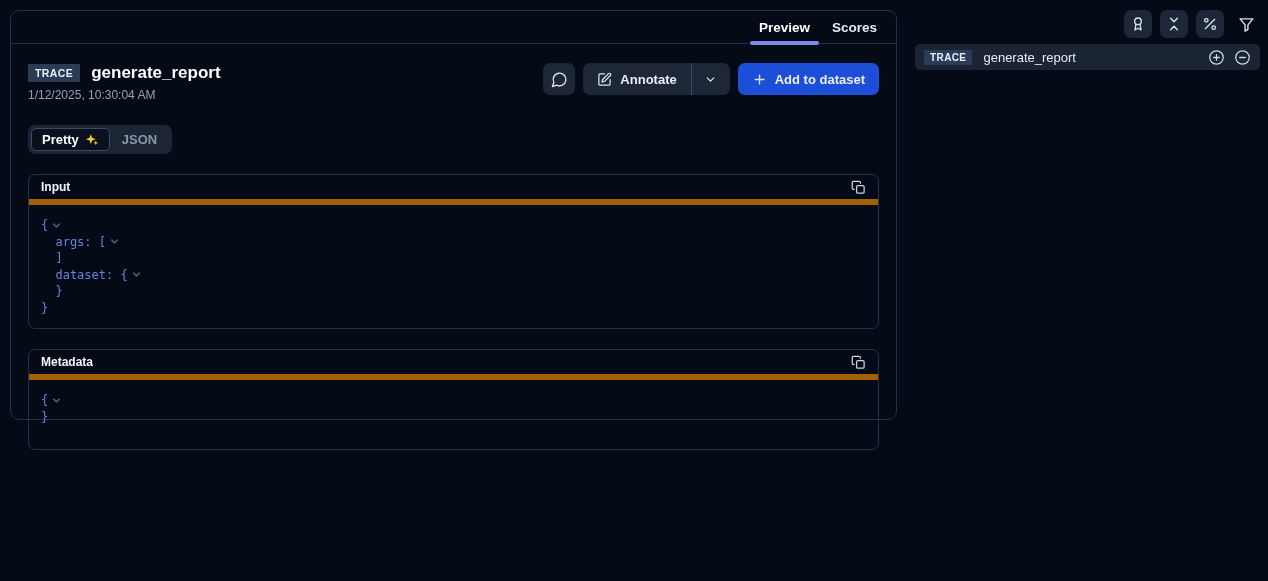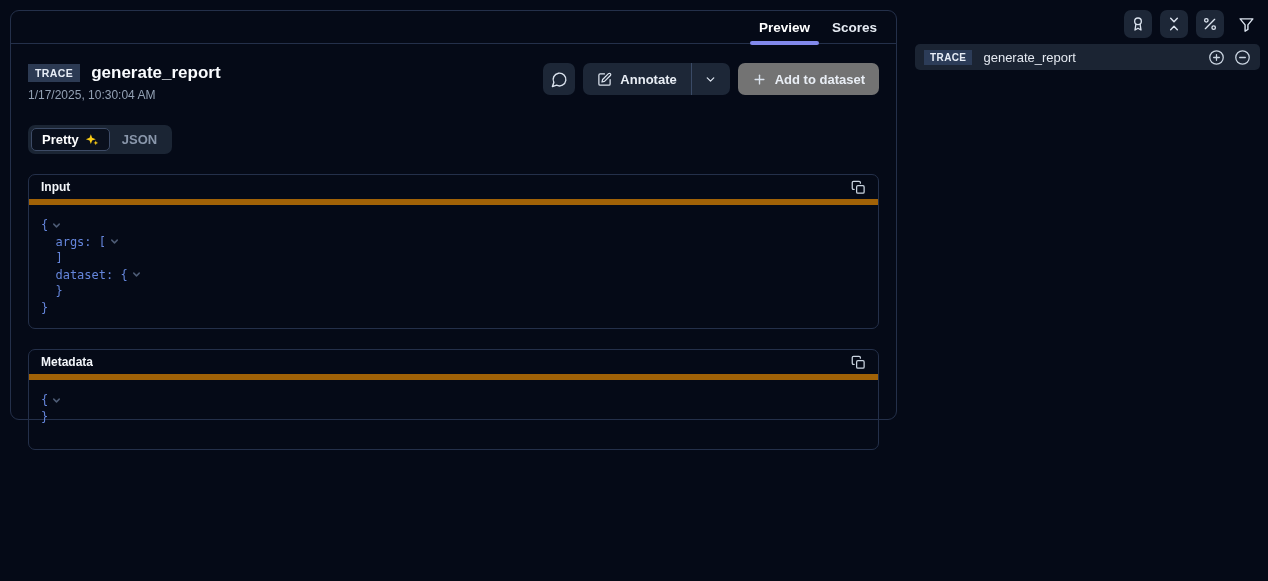--- a/index.html
+++ b/index.html
@@ -55,21 +55,21 @@
 
   .actions { display:flex; align-items:center; gap:8px; }
   .icon-btn {
     width:32px; height:32px;
     background:#1d2737; border-radius:7px;
     display:flex; align-items:center; justify-content:center;
     cursor:pointer;
   }
   .btn {
     height:32px;
-    background:#737373; border-radius:7px;
+    background:#1d4ed8; border-radius:7px;
     display:flex; align-items:center; gap:8px;
     padding:0 14px;
     font-size:13px; font-weight:700; color:#e9eef5;
     cursor:pointer;
   }
   .split-btn { display:flex; height:32px; background:#1d2737; border-radius:7px; overflow:hidden; }
   .split-main {
     display:flex; align-items:center; gap:8px;
     padding:0 14px; font-size:13px; font-weight:700; color:#e9eef5; cursor:pointer;
   }
@@ -164,21 +164,21 @@
     </div>
   </div>
 
   <div class="content">
     <div class="header-row">
       <div class="title-block">
         <div class="title-line">
           <span class="badge">TRACE</span>
           <span class="page-title">generate_report</span>
         </div>
-        <div class="timestamp">1/17/2025, 10:30:04 AM</div>
+        <div class="timestamp">1/12/2025, 10:30:04 AM</div>
       </div>
 
       <div class="actions">
         <div class="icon-btn">
           <span>
             <svg width="17" height="17" viewBox="0 0 24 24" fill="none" stroke="#dbe3ee" stroke-width="2" stroke-linecap="round" stroke-linejoin="round">
                 <path d="M7.9 20A9 9 0 1 0 4 16.1L2 22Z"></path>
               </svg>
           </span>
         </div>

